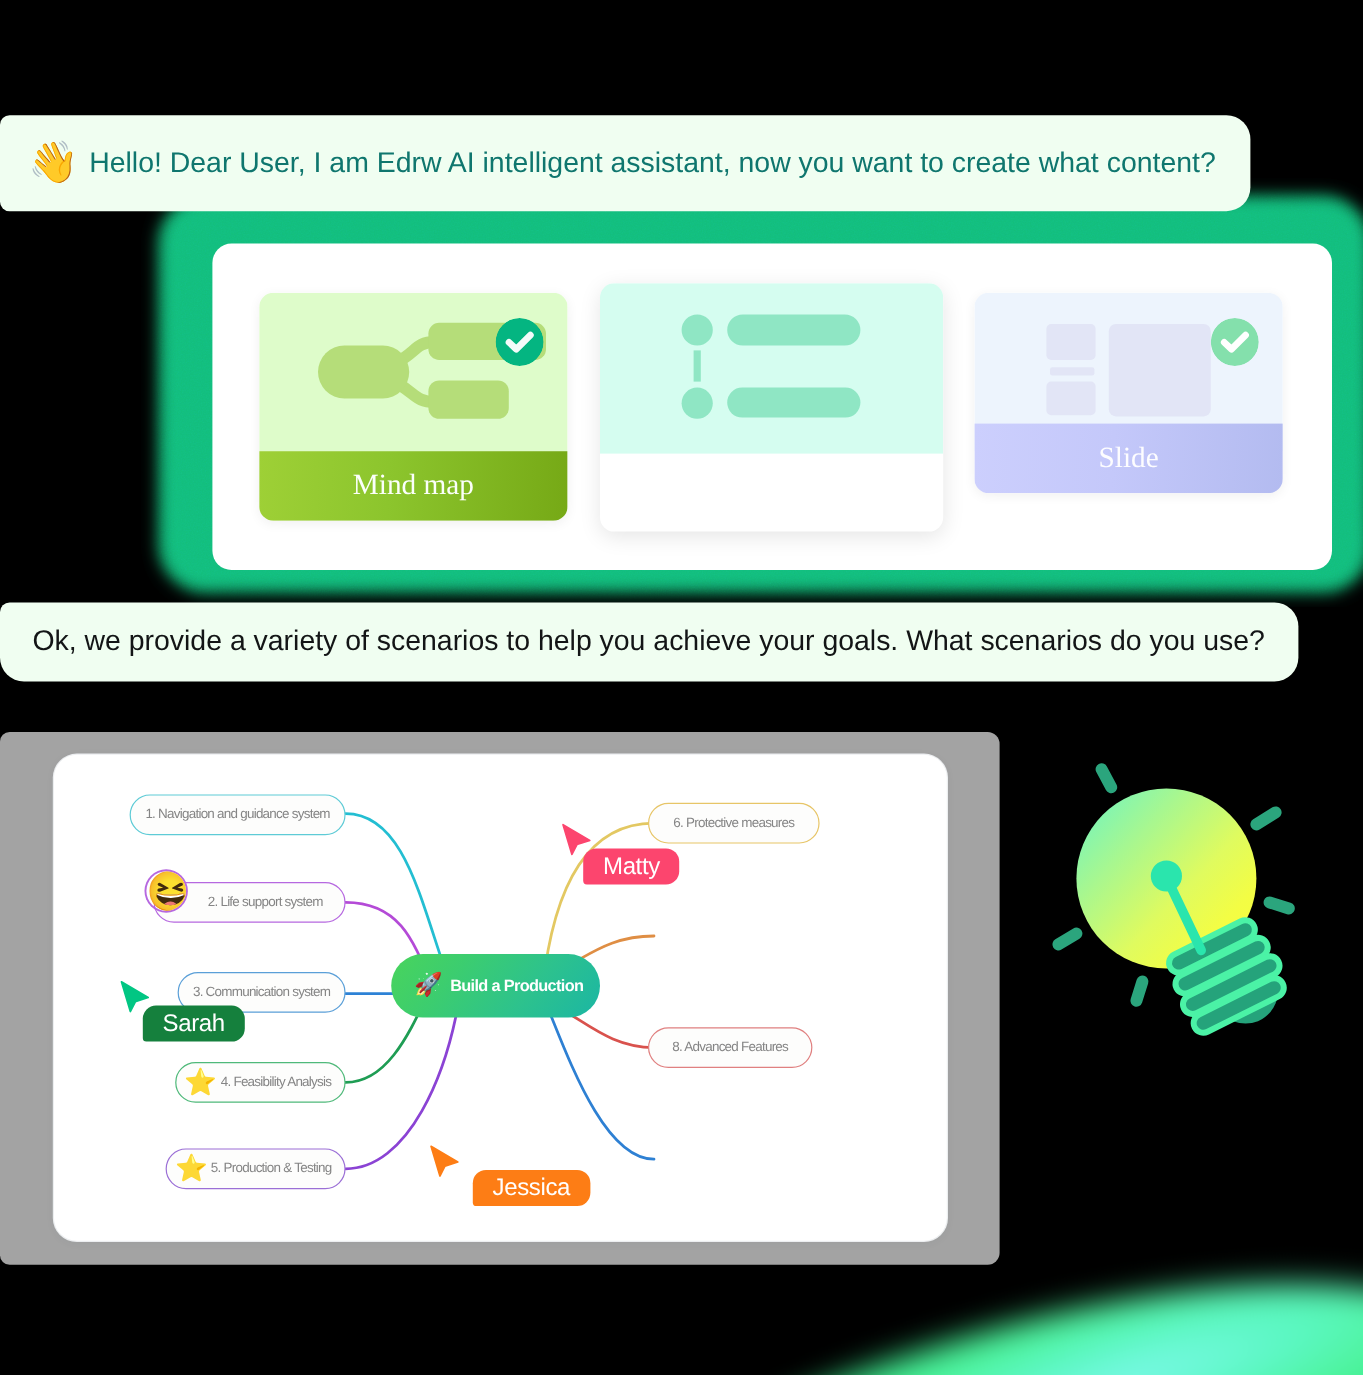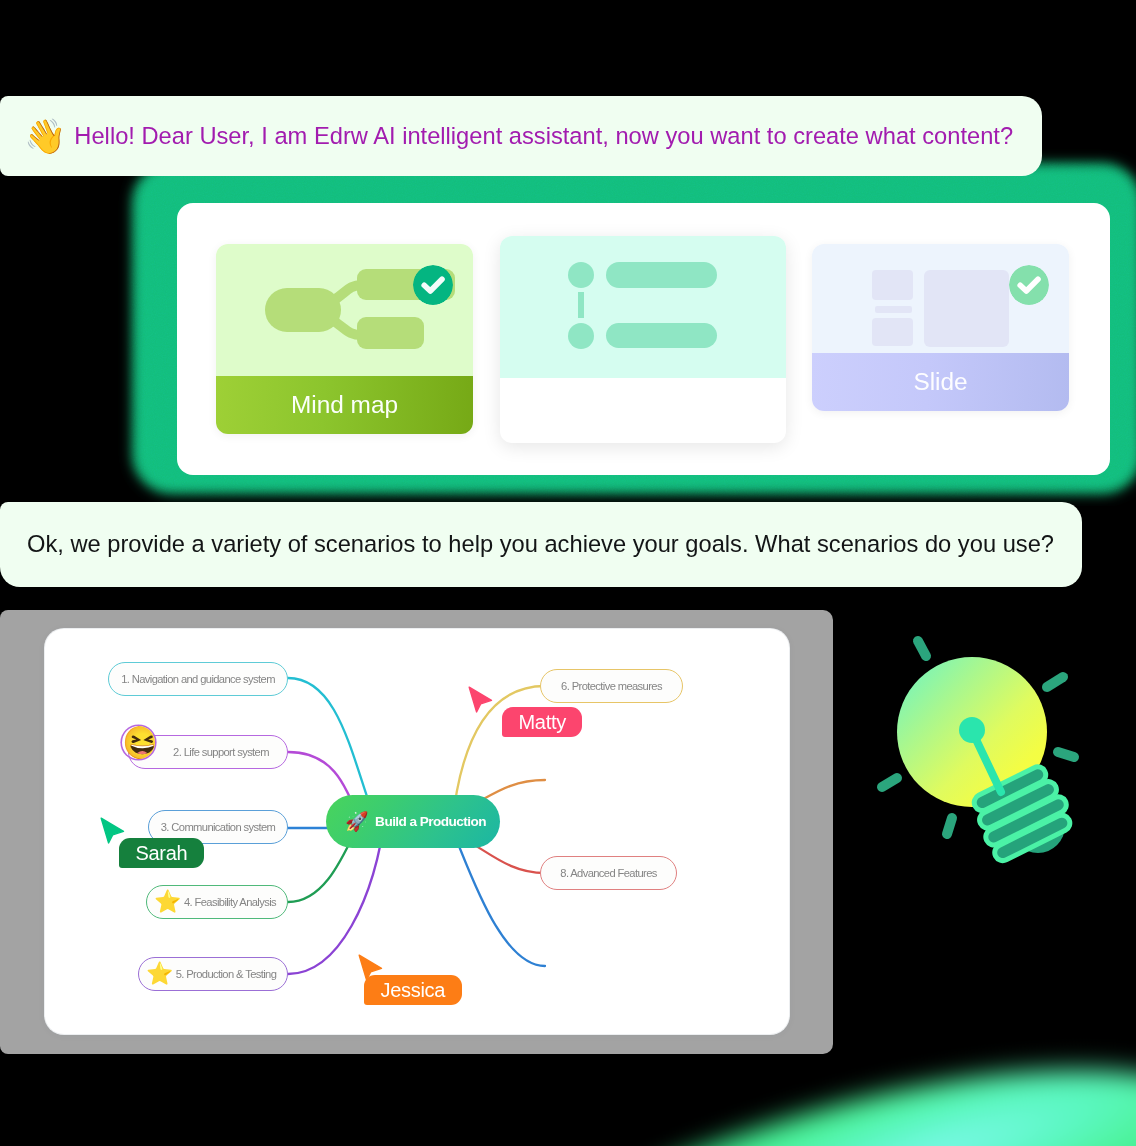--- a/index.html
+++ b/index.html
@@ -5,32 +5,32 @@
   html,body{margin:0;padding:0;background:#000;}
   body{width:1136px;height:1146px;position:relative;overflow:hidden;
        font-family:"Liberation Sans",sans-serif;-webkit-font-smoothing:antialiased;}
   .stage{position:absolute;left:0;top:0;width:1136px;height:1146px;}
 
   
   .bubble{position:absolute;background:#f0fef1;display:flex;align-items:center;z-index:5;}
   #bubble1{left:0;top:96px;width:1042px;height:80px;border-radius:8px 20px 20px 8px;
            padding-left:22px;box-sizing:border-box;}
   #bubble1 .emoji{font-size:34px;line-height:1;margin:0 8px 0 2px;}
-  #bubble1 .txt{font-size:23.7px;white-space:nowrap;color:#a21caf;letter-spacing:0;}
-  #bubble2{left:0;top:502px;width:1082px;height:85px;border-radius:8px 20px 20px 20px;
+  #bubble1 .txt{font-size:23.7px;white-space:nowrap;color:#0f766e;letter-spacing:0;}
+  #bubble2{left:0;top:502px;width:1082px;height:66px;border-radius:8px 20px 20px 20px;
            padding-left:27px;box-sizing:border-box;}
   #bubble2 .txt{font-size:23.7px;white-space:nowrap;color:#131516;letter-spacing:0;}
 
   
   #glowwrap{position:absolute;left:100px;top:120px;width:1036px;height:386px;overflow:hidden;}
   #glownoise{position:absolute;left:0;top:0;opacity:.14;mix-blend-mode:overlay;pointer-events:none;}
   #glow{position:absolute;left:32px;top:43px;width:1010px;height:331px;border-radius:40px;
         background:#12bd7c;filter:blur(6px);}
   #cardpanel{position:absolute;z-index:4;left:177px;top:203px;width:933px;height:272px;
-             background:#fff;border-radius:16px;}
+             background:#fff;border-radius:16px;font-family:Liberation Serif, serif;}
 
   
   .optcard{position:absolute;border-radius:12px;overflow:hidden;}
   .optcard .art{position:absolute;left:0;top:0;right:0;}
   .optcard .foot{position:absolute;left:0;right:0;bottom:0;display:flex;
                  align-items:center;justify-content:center;color:#fbfffa;}
   .check{position:absolute;border-radius:50%;display:flex;align-items:center;justify-content:center;}
 
   #card1{left:39px;top:41px;width:257px;height:190px;
          box-shadow:0 2px 10px rgba(0,0,0,.06);}
@@ -198,26 +198,26 @@
   </div>
 
     <svg class="carrow" style="left:96px;top:813px;width:32px;height:34px" viewBox="0 0 32 34">
       <path d="M5.2 5.2 L27.5 18.3 L16.8 21.8 L12.6 30.0 Z" fill="#02c683" stroke="#02c683" stroke-width="1.4" stroke-linejoin="round" style="fill: rgb(2, 198, 131); stroke: rgb(2, 198, 131);"></path>
     </svg>
     <div class="ctag" style="left: 119px; top: 838px; background: #15803d;">Sarah</div>
 
     <svg class="carrow" style="left:464px;top:682px;width:32px;height:34px" viewBox="0 0 32 34">
       <path d="M5.2 5.2 L27.5 18.3 L16.8 21.8 L12.6 30.0 Z" fill="#fc456e" stroke="#fc456e" stroke-width="1.4" stroke-linejoin="round" style="fill: rgb(252, 69, 110); stroke: rgb(252, 69, 110);"></path>
     </svg>
-    <div class="ctag" style="left: 486px; top: 707px; background: rgb(252, 69, 110); margin-left: 16px;">Matty</div>
+    <div class="ctag" style="left: 486px; top: 707px; background: rgb(252, 69, 110);">Matty</div>
 
     <svg class="carrow" style="left:354px;top:950px;width:32px;height:34px" viewBox="0 0 32 34">
       <path d="M5.2 5.2 L27.5 18.3 L16.8 21.8 L12.6 30.0 Z" fill="#fd7d15" stroke="#fd7d15" stroke-width="1.4" stroke-linejoin="round" style="fill: rgb(253, 125, 21); stroke: rgb(253, 125, 21);"></path>
     </svg>
-    <div class="ctag" style="left: 364px; top: 975px; background: rgb(253, 125, 21);">Jessica</div>
+    <div class="ctag" style="left: 394px; top: 975px; background: rgb(253, 125, 21);">Jessica</div>
   <svg id="bulb" viewBox="0 0 240 280">
     <defs>
       <linearGradient id="bulbg" x1="0.04" y1="0.06" x2="0.92" y2="0.90">
         <stop offset="0" stop-color="#72f4bf"></stop>
         <stop offset="0.30" stop-color="#a8f78f"></stop>
         <stop offset="0.62" stop-color="#dffb5f"></stop>
         <stop offset="0.85" stop-color="#f3fd44"></stop>
         <stop offset="1" stop-color="#f6fd3f"></stop>
       </linearGradient>
     </defs>

